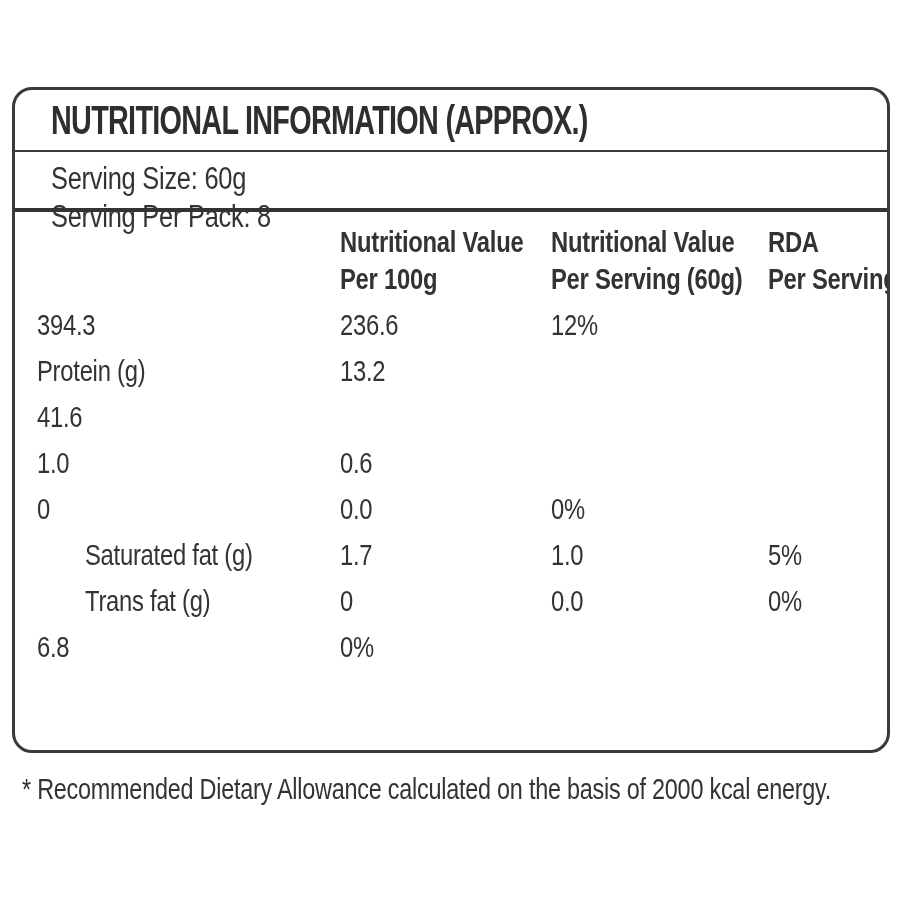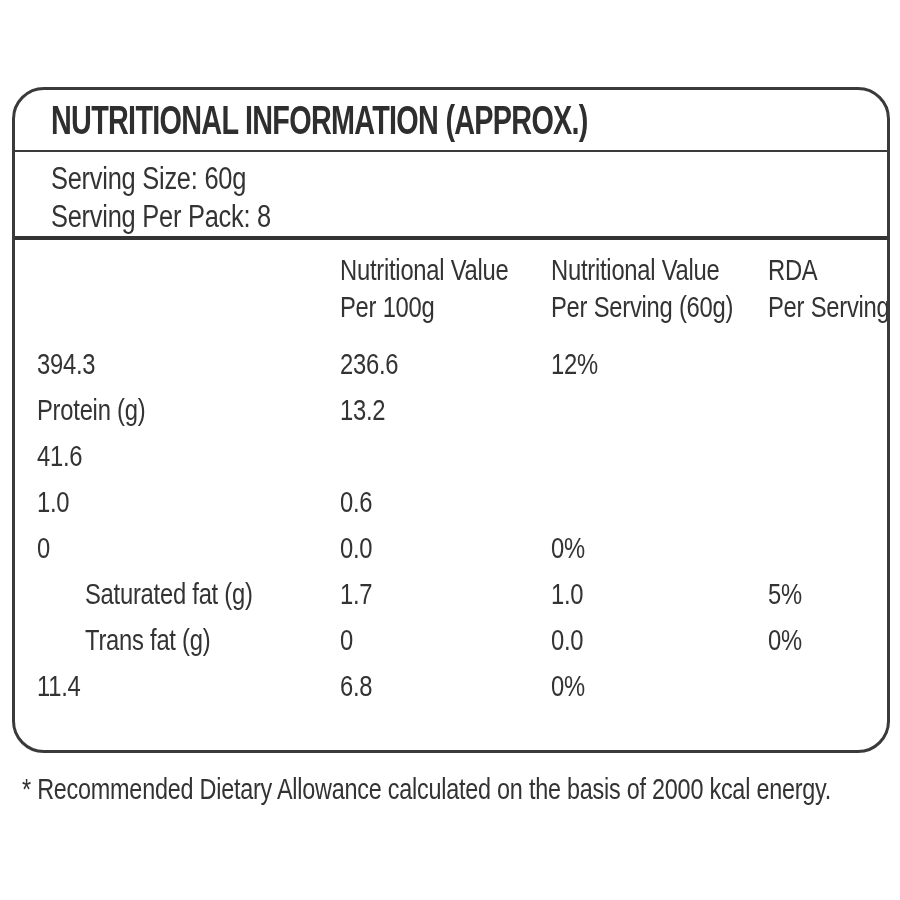--- a/index.html
+++ b/index.html
@@ -10,21 +10,21 @@
     position:relative;
     overflow:hidden;
   }
   .sheet { position:absolute; inset:0; background:#ffffff; }
 
   .panel {
     position:absolute;
     left:12px; top:87px;
     width:878px; height:666px;
     border:3px solid #3a3a3a;
-    border-radius:32px;
+    border-radius:20px;
     background:#ffffff;
     overflow:hidden;
   }
 
   
   .t {
     display:inline-block;
     transform:scaleX(0.82);
     transform-origin:0 50%;
     white-space:nowrap;
@@ -42,36 +42,36 @@
     font-size:40px;
     font-weight:bold;
     color:#2e2e2e;
     letter-spacing:-1px;
     transform:scaleX(0.72);
     transform-origin:0 50%;
     white-space:nowrap;
   }
 
   .sec-serving {
-    height:88px;
+    height:60px;
     border-bottom:4px solid #333333;
     padding:8px 0 0 36px;
     font-size:31px;
     line-height:38px;
   }
 
   .sec-table { padding-top:12px; font-size:29px; }
 
   .grid-row {
     display:grid;
     grid-template-columns:303px 211px 217px auto;
     padding-left:22px;
     align-items:center;
   }
-  .thead { line-height:37px; margin-bottom:15px; align-items:start; }
+  .thead { line-height:37px; margin-bottom:4px; align-items:start;font-weight:bold; }
   .body-row { height:46px; }
   .lbl.indent .t { margin-left:48px; }
 
   .footnote {
     position:absolute;
     left:22px; top:770px;
     font-size:30px;
     line-height:38px;
     color:#333333;
   }
@@ -149,21 +149,20 @@
       </div>
 
       <div class="grid-row body-row">
         <div class="lbl indent"><span class="t">Trans fat (g)</span></div>
         <div><span class="t">0</span></div>
         <div><span class="t">0.0</span></div>
         <div><span class="t">0%</span></div>
       </div>
 
       <div class="grid-row body-row">
-        <div><span class="t">11.4</span></div>
         <div><span class="t">6.8</span></div>
         <div><span class="t">0%</span></div>
       </div>
 
     </div>
   </div>
 
   <div class="footnote">
     <span class="t">* Recommended Dietary Allowance calculated on the basis of 2000 kcal energy.</span>
   </div>

